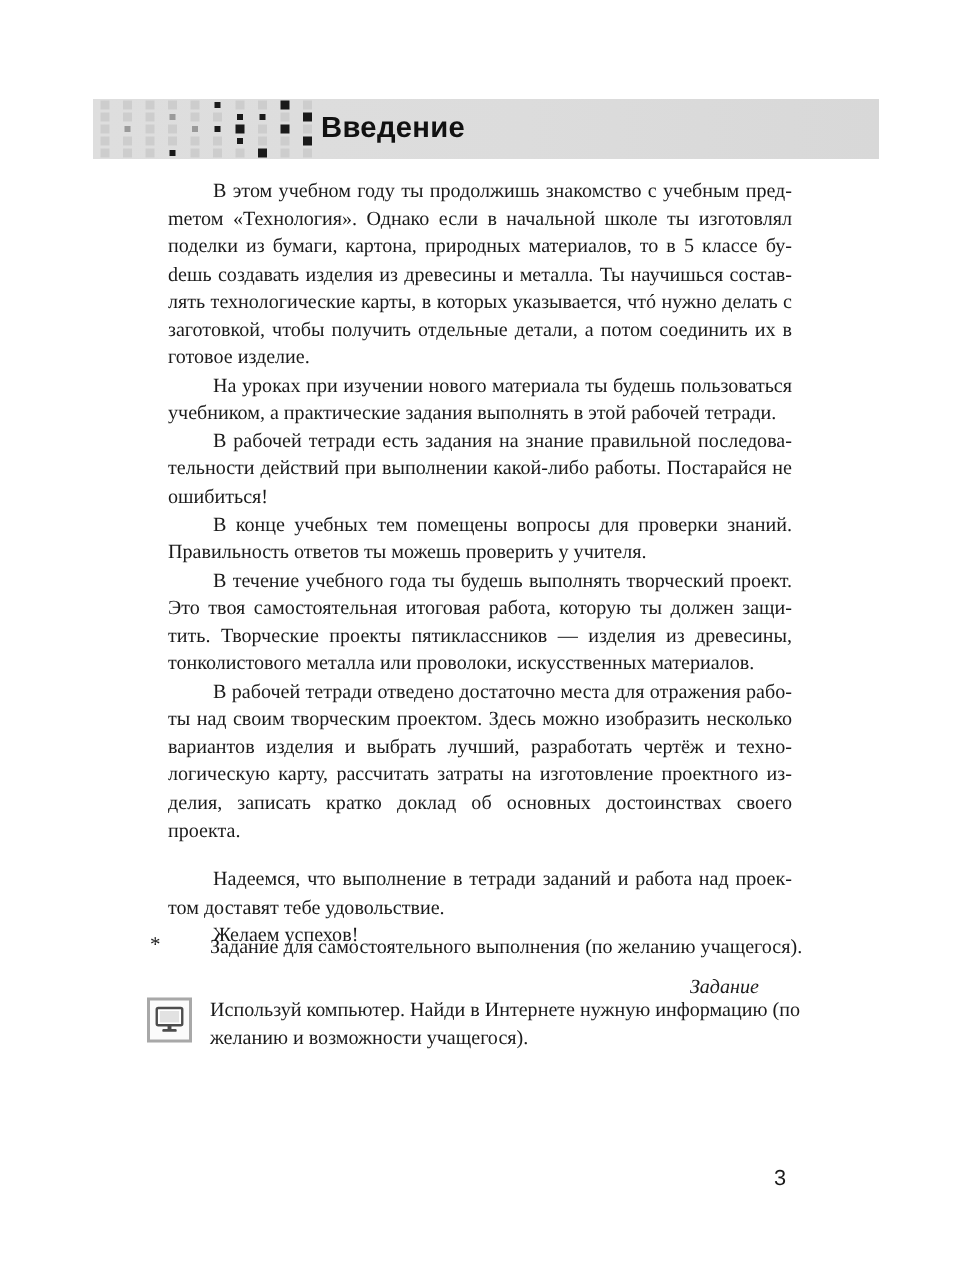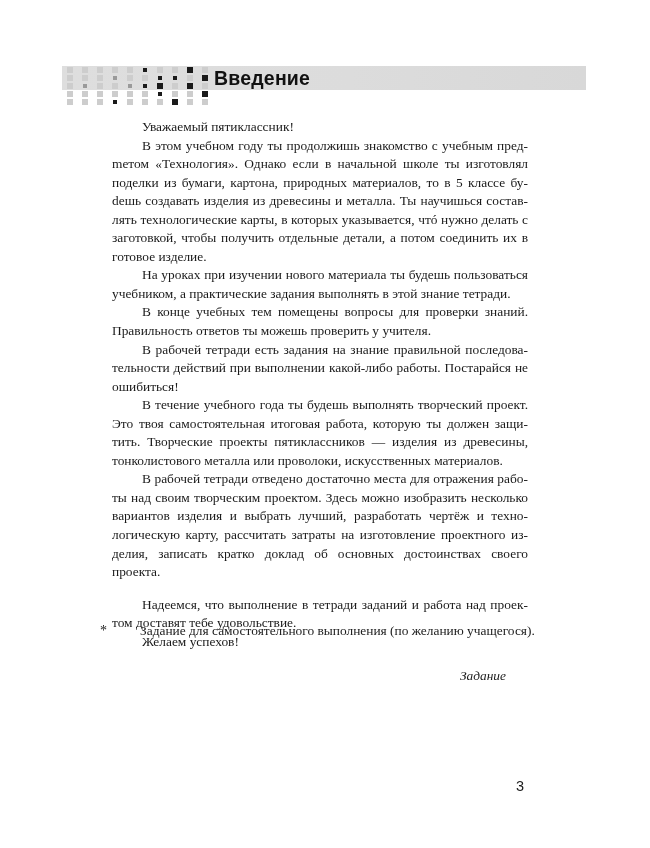--- a/index.html
+++ b/index.html
@@ -22,21 +22,21 @@
     width: 650px;
     height: 848px;
   }
 
   
   .header-band {
     position: absolute;
     left: 62px;
     top: 66px;
     width: 524px;
-    height: 24px;
+    height: 40px;
     background: linear-gradient(to right, #dedede 0%, #dcdcdc 55%, #d8d8d8 100%);
   }
 
   .header-dots {
     position: absolute;
     left: 0px;
     top: 0px;
     width: 150px;
     height: 40px;
     display: grid;
@@ -329,38 +329,50 @@
           <i style="width: 6px; height: 6px; background: rgb(205, 205, 205);"></i>
         </span>
         <span class="cell">
           <i style="width: 6px; height: 6px; background: rgb(205, 205, 205);"></i>
         </span>
       </div>
     <div class="header-title">Введение</div>
   </div>
 
   <div class="content">
-    <p class="body-par no-indent" style="text-indent:30px;">Уважаемый пятиклассник!</p>
     <p class="body-par">В этом учебном году ты продолжишь знакомство с учебным пред­mетом «Технология». Однако если в начальной школе ты изготовлял поделки из бумаги, картона, природных материалов, то в 5 классе бу­dешь создавать изделия из древесины и металла. Ты научишься состав­лять технологические карты, в которых указывается, чтó нужно делать с заготовкой, чтобы получить отдельные детали, а потом соединить их в готовое изделие.</p>
-    <p class="body-par">На уроках при изучении нового материала ты будешь пользоваться учебником, а практические задания выполнять в этой знание тетради.</p>
+    <p class="body-par">На уроках при изучении нового материала ты будешь пользоваться учебником, а практические задания выполнять в этой рабочей тетради.</p>
+    <p class="body-par">В рабочей тетради есть задания на знание правильной последова­тельности действий при выполнении какой-либо работы. Постарайся не ошибиться!</p>
     <p class="body-par">В конце учебных тем помещены вопросы для проверки знаний. Правильность ответов ты можешь проверить у учителя.</p>
-    <p class="body-par">В рабочей тетради есть задания на знание правильной последова­тельности действий при выполнении какой-либо работы. Постарайся не ошибиться!</p>
     <p class="body-par">В течение учебного года ты будешь выполнять творческий проект. Это твоя самостоятельная итоговая работа, которую ты должен защи­тить. Творческие проекты пятиклассников — изделия из древесины, тонколистового металла или проволоки, искусственных материалов.</p>
     <p class="body-par">В рабочей тетради отведено достаточно места для отражения рабо­ты над своим творческим проектом. Здесь можно изобразить несколь­ко вариантов изделия и выбрать лучший, разработать чертёж и техно­логическую карту, рассчитать затраты на изготовление проектного из­делия, записать кратко доклад об основных достоинствах своего проекта.</p>
     <p class="body-par" style="margin-top:14px;">Надеемся, что выполнение в тетради заданий и работа над проек­том доставят тебе удовольствие.</p>
     <p class="body-par">Желаем успехов!</p>
     <p class="sig">Задание</p>
   </div>
 
   <div class="legend">
 
     <div class="legend-row">
       <div class="legend-marker">
         <span class="asterisk">*</span>
       </div>
       <div class="legend-text">Задание для самостоятельного выполнения (по желанию учащегося).</div>
     </div>
 
+    <div class="legend-row icon-row">
+      <div class="legend-marker">
+        <span class="monitor-icon">
+          <svg width="20" height="20" viewBox="0 0 20 20" aria-hidden="true">
+            <rect x="1.5" y="2" width="17" height="11.5" rx="1" fill="#ffffff" stroke="#4d4d4d" stroke-width="1.6"></rect>
+            <rect x="3.6" y="4" width="12.8" height="7.6" fill="#e2e2e2"></rect>
+            <rect x="8.7" y="13.5" width="2.6" height="2.6" fill="#4d4d4d"></rect>
+            <rect x="5.2" y="16" width="9.6" height="1.9" rx="0.8" fill="#4d4d4d"></rect>
+          </svg>
+        </span>
+      </div>
+      <div class="legend-text">Используй компьютер. Найди в Интернете нужную информацию (по желанию и возможности учащегося).</div>
+    </div>
   </div>
 
   <div class="page-number">3</div>
 
 </div>
 
 </body></html>

